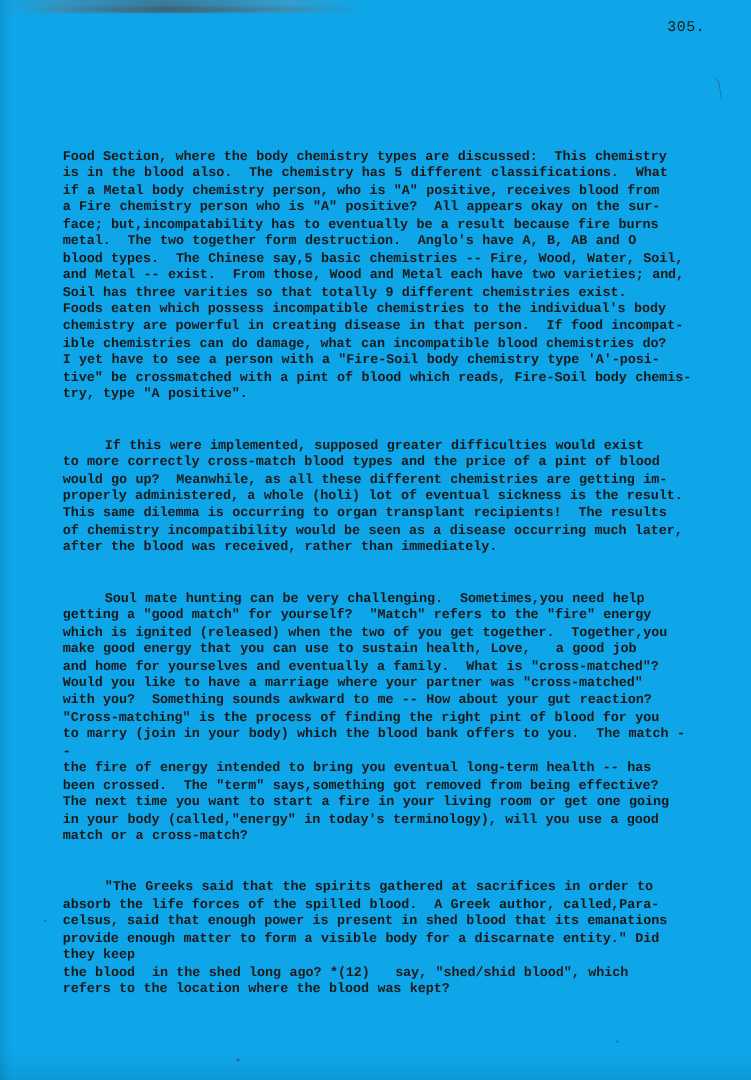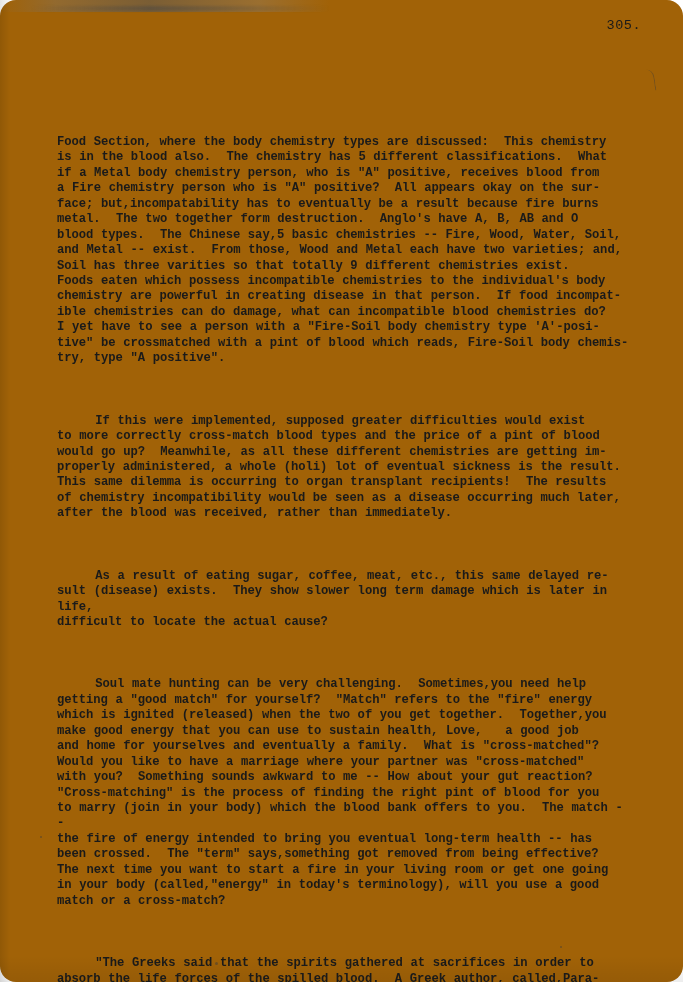--- a/index.html
+++ b/index.html
@@ -13,22 +13,21 @@
     position: relative;
     overflow: hidden;
     font-family: "Liberation Mono", monospace;
     color: #1a1a1a;
   }
 
   
   .page {
     position: absolute;
     inset: 0;
-    background: #a16207;
-    border-radius: 16px;
+    background: #0ea5e9;
   }
 
   
   .scan-top-smudge {
     position: absolute;
     top: 0;
     left: 0;
     width: 683px;
     height: 12px;
     background: linear-gradient(90deg,
@@ -89,21 +88,21 @@
     letter-spacing: -0.05px;
     white-space: pre-wrap;
     word-spacing: 0.4px;
   }
 
   .para {
     margin: 0;
     white-space: pre-wrap;
     font-weight: bold;
   }
-  .para + .para { margin-top: 16px; }
+  .para + .para { margin-top: 0; }
   .inkblot {
     position: absolute;
     border-radius: 50%;
     background: rgba(60,60,60,0.5);
   }
   .speck1 { left: 215px; top: 962px; width: 3px; height: 3px; }
   .speck2 { left: 560px; top: 946px; width: 2px; height: 2px; }
   .speck3 { left: 40px; top: 836px; width: 2px; height: 2px; }
 </style>
 </head>
@@ -135,23 +134,20 @@
 I yet have to see a person with a "Fire-Soil body chemistry type 'A'-posi-
 tive" be crossmatched with a pint of blood which reads, Fire-Soil body chemis-
 try, type "A positive".</p>
     <p class="para">     If this were implemented, supposed greater difficulties would exist
 to more correctly cross-match blood types and the price of a pint of blood
 would go up?  Meanwhile, as all these different chemistries are getting im-
 properly administered, a whole (holi) lot of eventual sickness is the result.
 This same dilemma is occurring to organ transplant recipients!  The results
 of chemistry incompatibility would be seen as a disease occurring much later,
 after the blood was received, rather than immediately.</p>
-    <p class="para">     As a result of eating sugar, coffee, meat, etc., this same delayed re-
-sult (disease) exists.  They show slower long term damage which is later in life,
-difficult to locate the actual cause?</p>
     <p class="para">     Soul mate hunting can be very challenging.  Sometimes,you need help
 getting a "good match" for yourself?  "Match" refers to the "fire" energy
 which is ignited (released) when the two of you get together.  Together,you
 make good energy that you can use to sustain health, Love,   a good job
 and home for yourselves and eventually a family.  What is "cross-matched"?
 Would you like to have a marriage where your partner was "cross-matched"
 with you?  Something sounds awkward to me -- How about your gut reaction?
 "Cross-matching" is the process of finding the right pint of blood for you
 to marry (join in your body) which the blood bank offers to you.  The match --
 the fire of energy intended to bring you eventual long-term health -- has

